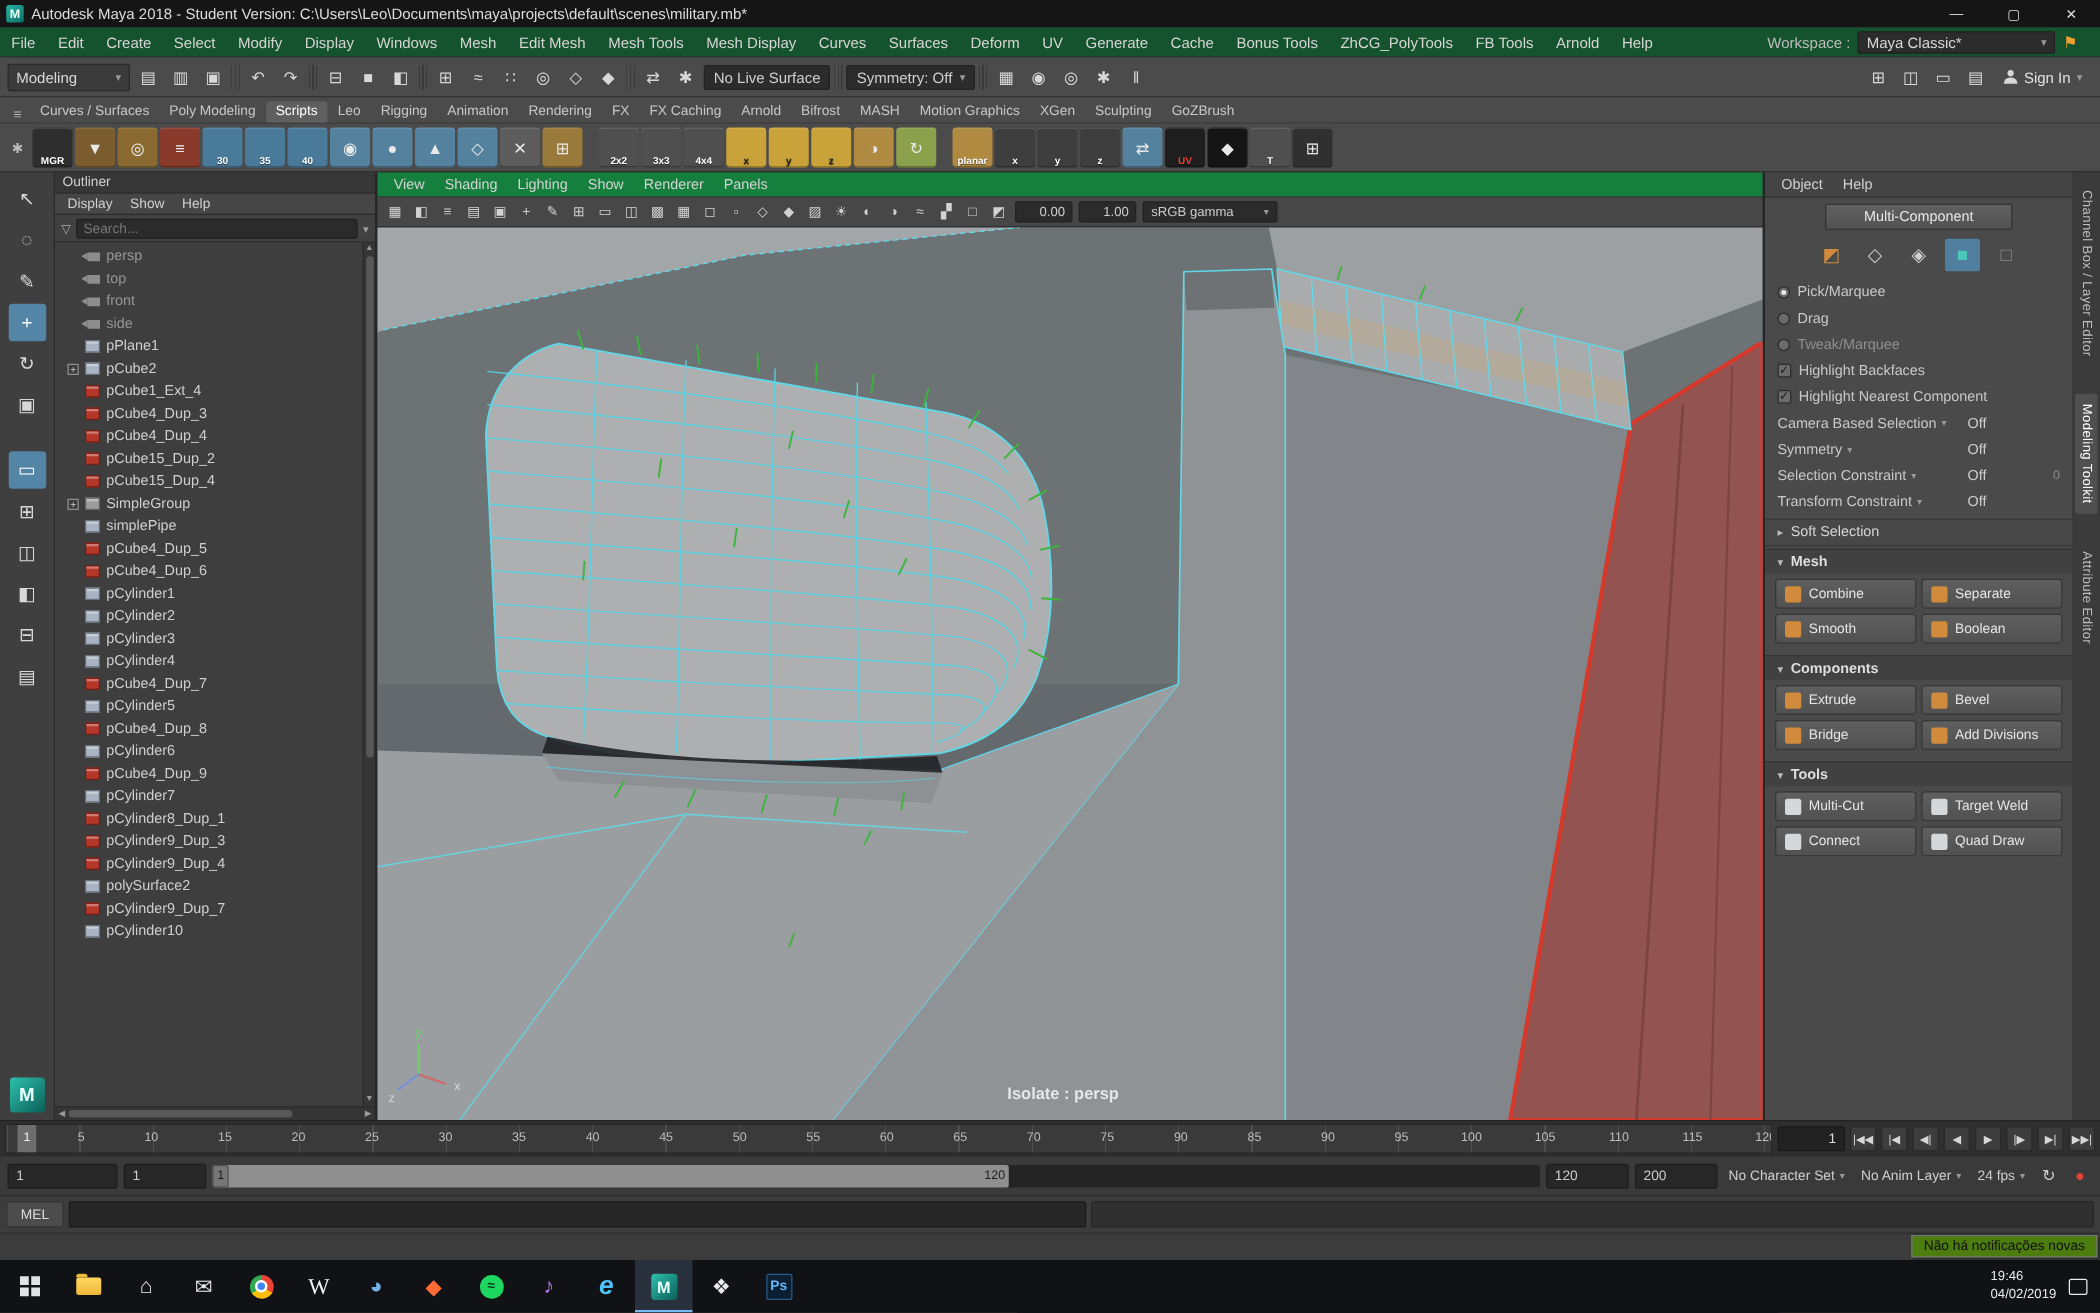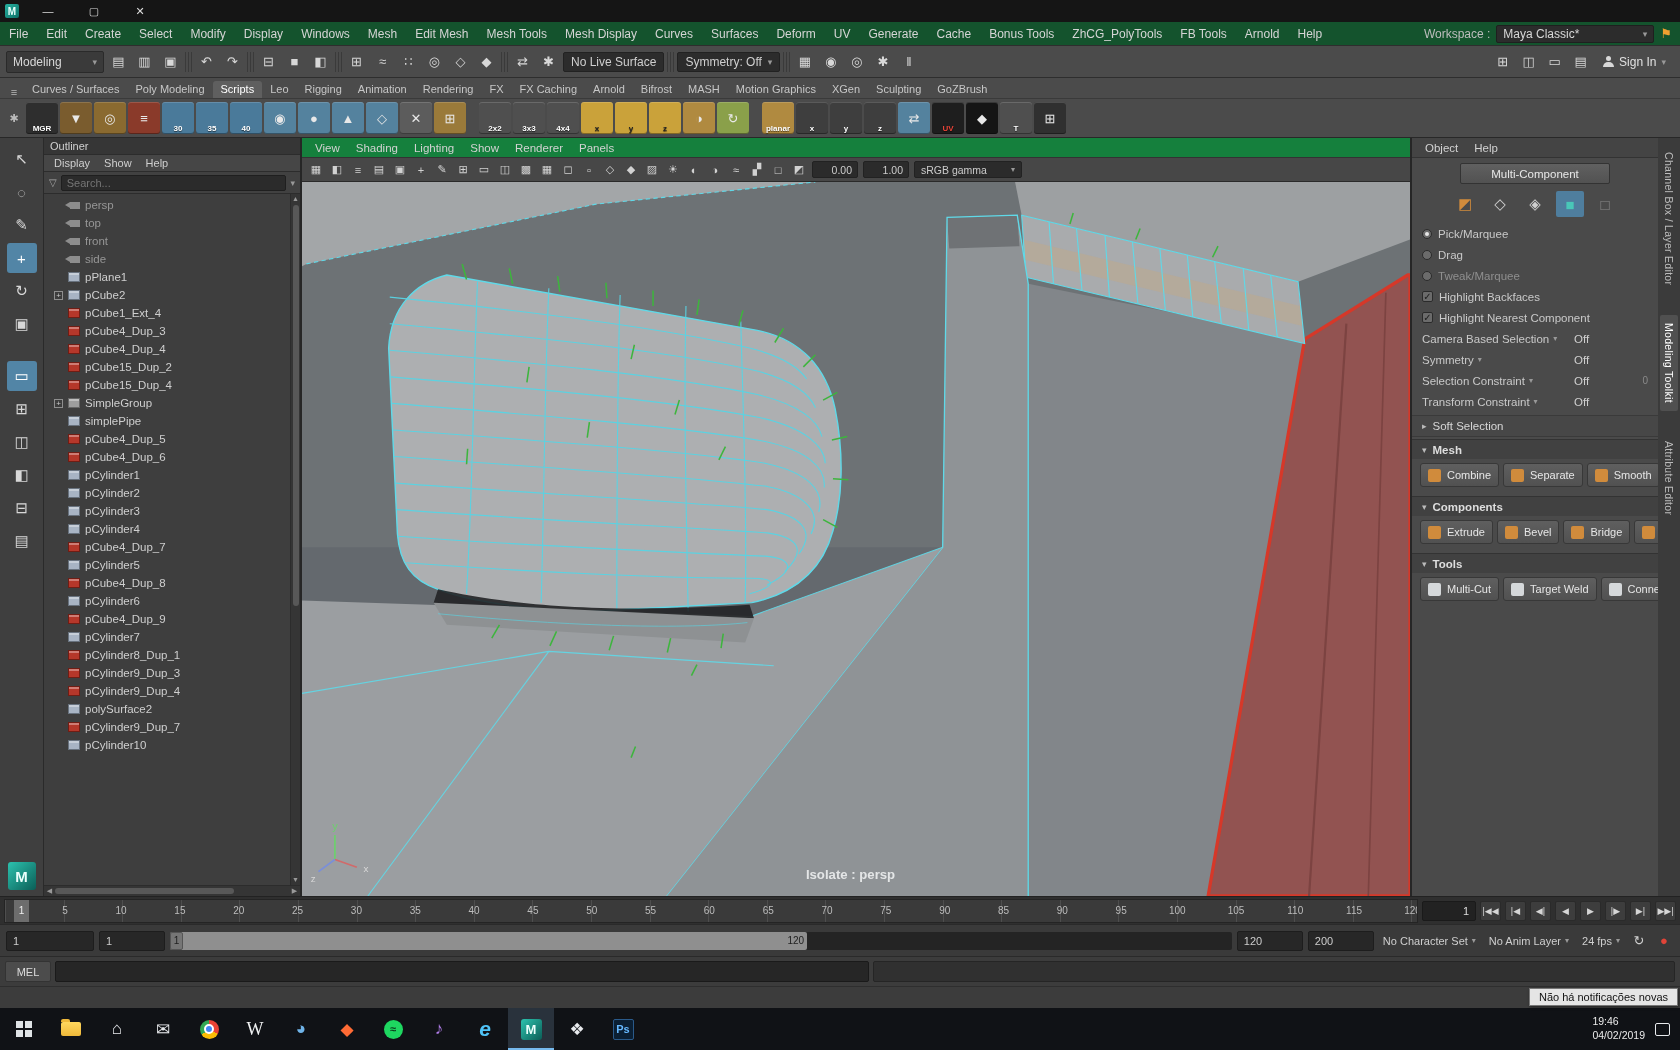--- a/index.html
+++ b/index.html
@@ -8,21 +8,21 @@
 
   
   .titlebar{height:22px;background:#151515;display:flex;align-items:center;color:#ddd;font-size:12px}
   .tb-appicon{width:14px;height:14px;margin:0 6px 0 5px;border-radius:2px;background:linear-gradient(135deg,#27b3a2,#0d6f66);color:#eafffc;font-size:10px;font-weight:bold;display:flex;align-items:center;justify-content:center}
   .tb-title{flex:1;white-space:nowrap;overflow:hidden}
   .winbtn{width:46px;height:22px;display:flex;align-items:center;justify-content:center;color:#ddd;font-size:11px}
 
   
   .menubar{height:24px;background:#14532d;display:flex;align-items:center;border-bottom:1px solid #2e2e2e}
   .menu-item{padding:0 9px;line-height:24px;color:#d5d5d5;white-space:nowrap}
-  .mb-right{margin-left:auto;display:flex;align-items:center;gap:6px;padding-right:8px}
+  .mb-right{margin-left:auto;display:flex;align-items:center;gap:6px;padding-right:18px}
   .ws-label{color:#bdbdbd}
   .ws-select{width:158px;height:18px;background:#2c2c2c;border:1px solid #1f1f1f;border-radius:2px;display:flex;align-items:center;padding:0 6px;color:#d8d8d8}
   .ws-select .caret{margin-left:auto;color:#999;font-size:9px}
   .flag{color:#f0a030;font-size:13px}
 
   
   .statusline{height:32px;background:#4b4b4b;display:flex;align-items:center;gap:3px;padding:0 6px;border-bottom:1px solid #2e2e2e}
   .mode-select{width:98px;height:22px;background:#3a3a3a;border:1px solid #2a2a2a;border-radius:2px;display:flex;align-items:center;padding:0 6px;color:#d8d8d8}
   .mode-select .caret{margin-left:auto;font-size:9px;color:#999}
   .sl-icon{width:23px;height:23px;display:flex;align-items:center;justify-content:center;color:#d8d8d8;font-size:13px;border-radius:2px}
@@ -116,21 +116,21 @@
   .checkbox{width:11px;height:11px;border:1px solid #2b2b2b;background:#6b6b6b;color:#1d1d1d;font-size:10px;line-height:10px;text-align:center;border-radius:2px}
   .checkbox.on::before{content:"\2713"}
   .tk-optlabel{width:146px;display:flex;align-items:center;gap:4px;white-space:nowrap}
   .tk-optlabel .caret{font-size:8px;color:#999}
   .tk-optvalue{color:#cfcfcf}
   .tk-optextra{margin-left:auto;color:#8a8a8a;font-size:10px}
   .tk-soft{height:22px;display:flex;align-items:center;gap:6px;padding:0 10px;border-top:1px solid #3a3a3a;border-bottom:1px solid #3a3a3a;margin-top:3px;background:#474747;color:#d6d6d6}
   .tk-soft .tri{font-size:9px;color:#bbb}
   .tk-sechead{height:20px;display:flex;align-items:center;gap:6px;padding:0 10px;background:#414141;border-top:1px solid #333;color:#dedede;font-weight:bold;font-size:11.5px;margin-top:2px}
   .tk-sechead .tri{font-size:9px;color:#bbb;font-weight:normal}
-  .tk-grid{display:grid;grid-template-columns:1fr 1fr 1fr 1fr;gap:4px;padding:4px 8px 7px}
+  .tk-grid{display:grid;grid-template-columns:1fr 1fr;gap:4px;padding:4px 8px 7px}
   .tk-btn{height:24px;display:flex;align-items:center;gap:6px;background:linear-gradient(#5f5f5f,#515151);border:1px solid #383838;border-radius:3px;padding:0 7px;font-size:11px;color:#e6e6e6;white-space:nowrap}
   .tk-btn .bicon{width:13px;height:13px;border-radius:2px;background:#d08b3c;flex:none}
   .icons-light .tk-btn .bicon{background:#d5d8da}
 
   
   .rtabs{width:22px;background:#3b3b3b;display:flex;flex-direction:column;align-items:center;padding-top:6px;gap:22px}
   .rtab{writing-mode:vertical-rl;font-size:10.5px;color:#bdbdbd;padding:8px 3px;white-space:nowrap;letter-spacing:.3px;border-radius:2px}
   .rtab.active{background:#505050;color:#fff}
 
   
@@ -153,21 +153,21 @@
   .rs-icon{width:20px;text-align:center;font-size:13px;color:var(--fg,#cfcfcf)}
 
   
   .commandline{height:30px;background:#3c3c3c;display:flex;align-items:center;gap:4px;padding:0 5px;border-top:1px solid #2a2a2a}
   .mel-label{width:46px;height:21px;background:#4c4c4c;border:1px solid #333;border-radius:2px;display:flex;align-items:center;justify-content:center;color:#ddd;font-size:11px}
   .cmd-input{flex:1;height:21px;background:#262626;border:1px solid #1a1a1a;border-radius:2px;color:#ccc;font-family:"Liberation Mono",monospace;font-size:11px;padding:0 6px}
   .cmd-output{flex:1;height:21px;background:#303030;border:1px solid #252525;border-radius:2px}
 
   
   .helpline{height:22px;background:#3c3c3c;position:relative;border-top:1px solid #2e2e2e}
-  .notif-tip{position:absolute;right:2px;top:1px;background:#e5e5e5;color:#111;border:1px solid #767676;padding:2px 9px;font-size:11px;box-shadow:1px 1px 3px rgba(0,0,0,.45);white-space:nowrap}
+  .notif-tip{position:absolute;right:2px;top:1px;background:#4d7c0f;color:#111;border:1px solid #767676;padding:2px 9px;font-size:11px;box-shadow:1px 1px 3px rgba(0,0,0,.45);white-space:nowrap}
 
   
   .taskbar{height:42px;background:#101216;display:flex;align-items:stretch}
   .start{width:48px;display:flex;align-items:center;justify-content:center}
   .winlogo{display:grid;grid-template-columns:7px 7px;grid-template-rows:7px 7px;gap:1.5px}
   .winlogo i{background:#dfe3e6}
   .tb-slot{width:46px;display:flex;align-items:center;justify-content:center;position:relative;font-size:17px;color:var(--fg,#e8eaed)}
   .tb-slot.active{background:#29323c;box-shadow:inset 0 -2px 0 #76b9ed}
   .tb-slot .glyph{display:flex;align-items:center;justify-content:center}
   .ic-folder .glyph{width:20px;height:14px;background:linear-gradient(#ffd75e,#efb93a);border-radius:2px;position:relative}
@@ -183,20 +183,21 @@
   .clock{text-align:left;font-size:10.5px;line-height:1.3;color:#eaeaea}
   .action-center{width:15px;height:13px;border:1.5px solid #e8eaed;border-radius:2px}
 </style>
 </head>
 <body>
 
 <div class="screen">
 
   <div class="titlebar">
     <span class="tb-appicon">M</span>
+    <span class="tb-title">Autodesk Maya 2018 - Student Version: C:\Users\Leo\Documents\maya\projects\default\scenes\military.mb*</span>
     <span class="winbtn">—</span>
     <span class="winbtn">▢</span>
     <span class="winbtn">✕</span>
   </div>
 
   <div class="menubar">
     <span class="menu-item">File</span>
       <span class="menu-item">Edit</span>
       <span class="menu-item">Create</span>
       <span class="menu-item">Select</span>

